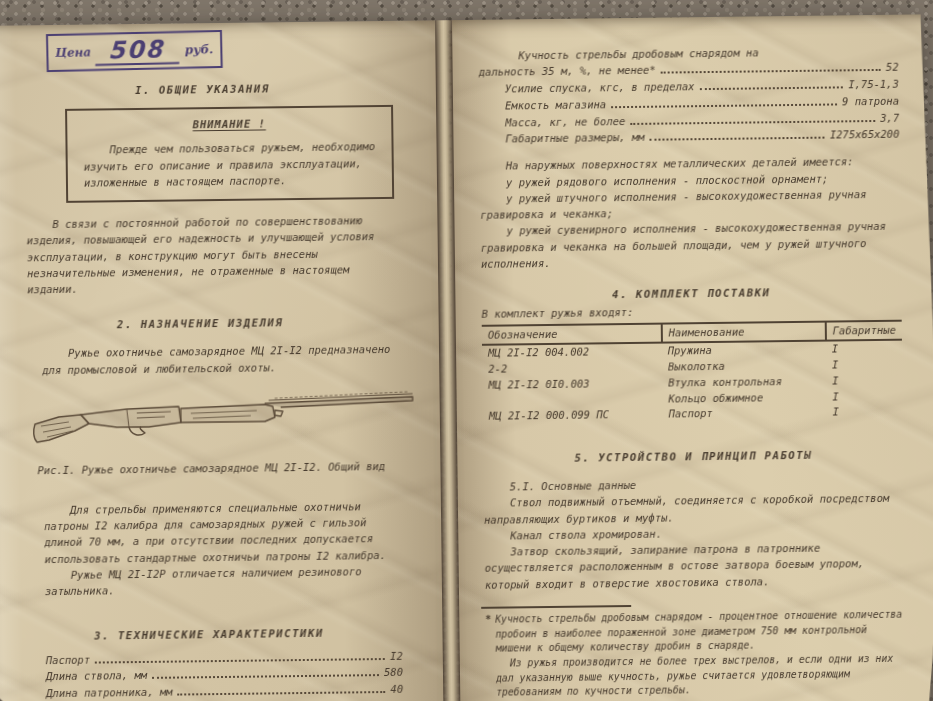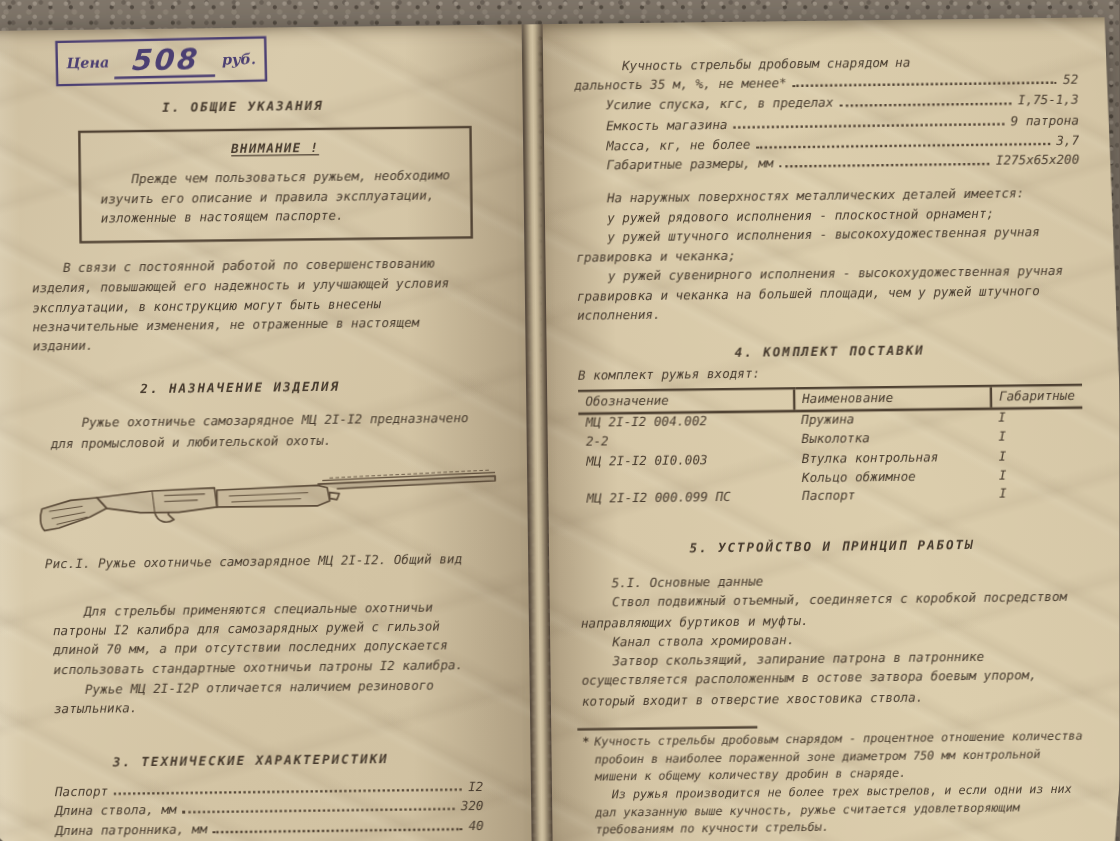--- a/index.html
+++ b/index.html
@@ -166,21 +166,21 @@
 
         <div class="specs mt10">
           <div class="specrow">
             <span>Паспорт</span>
             <span class="dots"></span>
             <span class="val">I2</span>
           </div>
           <div class="specrow">
             <span>Длина ствола, мм</span>
             <span class="dots"></span>
-            <span class="val">320</span>
+            <span class="val">580</span>
           </div>
           <div class="specrow">
             <span>Длина патронника, мм</span>
             <span class="dots"></span>
             <span class="val">40</span>
           </div>
         </div>
       </div>
     </div>
 

